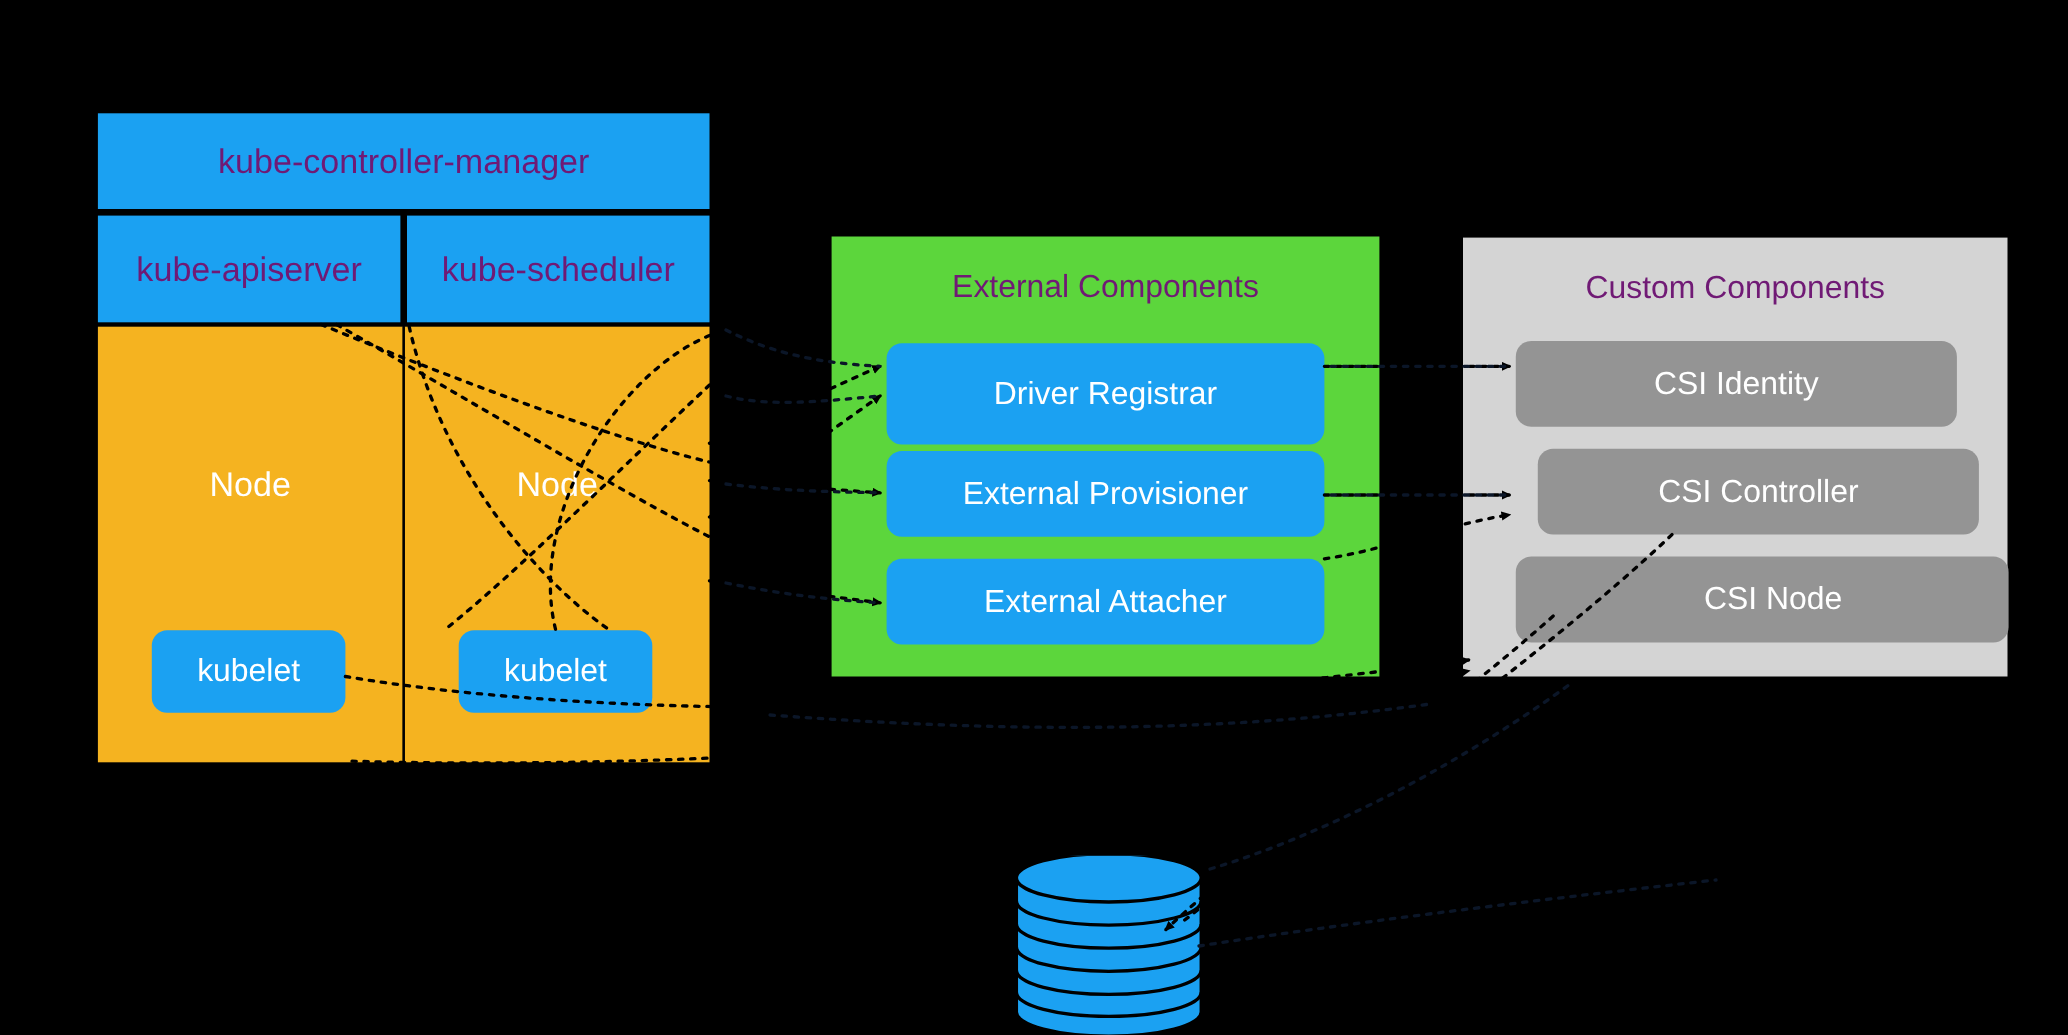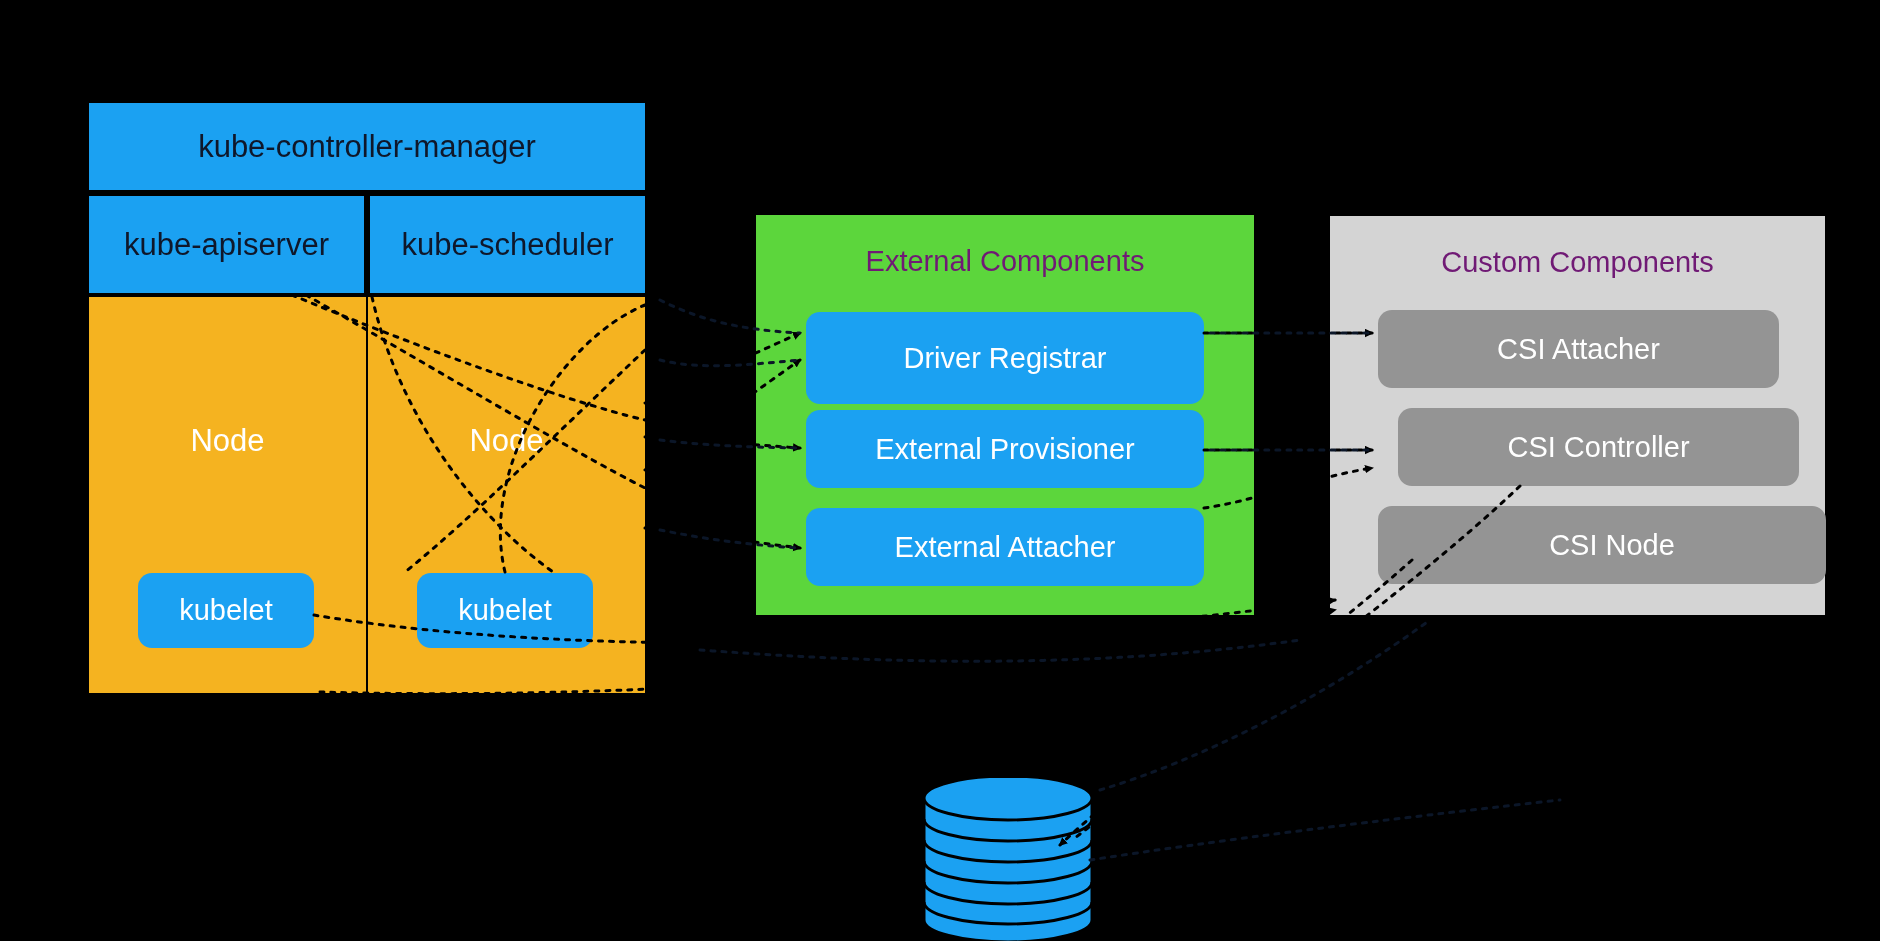--- a/index.html
+++ b/index.html
@@ -22,21 +22,21 @@
     box-sizing: border-box;
     display: flex;
     align-items: center;
     justify-content: center;
     text-align: center;
   }
 
   
   .cp-box {
     background: #1ba1f2;
-    color: #0f172a;
+    color: #701a75;
     font-size: 31px;
     font-weight: 400;
   }
 
   
   .node-region {
     background: #f5b320;
   }
   .node-label {
     position: absolute;
@@ -151,21 +151,21 @@
 
   <div class="box round-box round-blue" style="left:806px; top:508px; width:398px; height:78px;">
     <span>External Attacher</span>
   </div>
 
   <div class="panel-gray" style="position:absolute; left:1330px; top:216px; width:495px; height:399px;">
     <div class="panel-title title-on-gray" style="top:30px;">Custom Components</div>
   </div>
 
   <div class="box round-box round-gray" style="left:1378px; top:310px; width:401px; height:78px;">
-    <span>CSI Attacher</span>
+    <span>CSI Identity</span>
   </div>
 
   <div class="box round-box round-gray" style="left:1378px; top:408px; width:401px; height:78px;margin-left:20px;">
     <span>CSI Controller</span>
   </div>
 
   <div class="box round-box round-gray" style="left:1378px; top:506px; width:448px; height:78px;padding-left:20px;">
     <span>CSI Node</span>
   </div>
 

